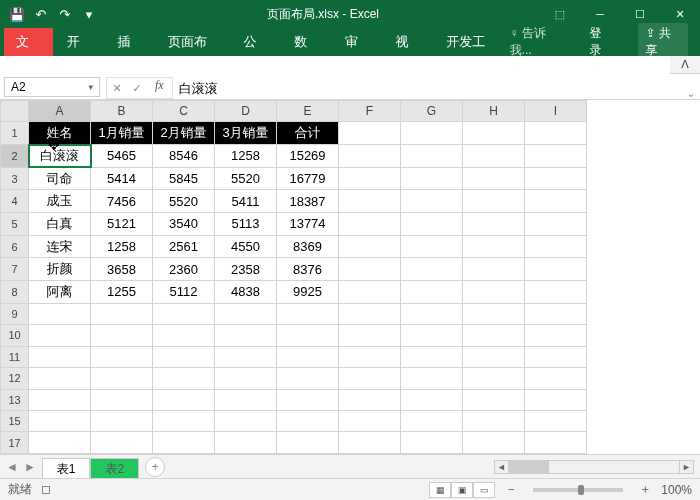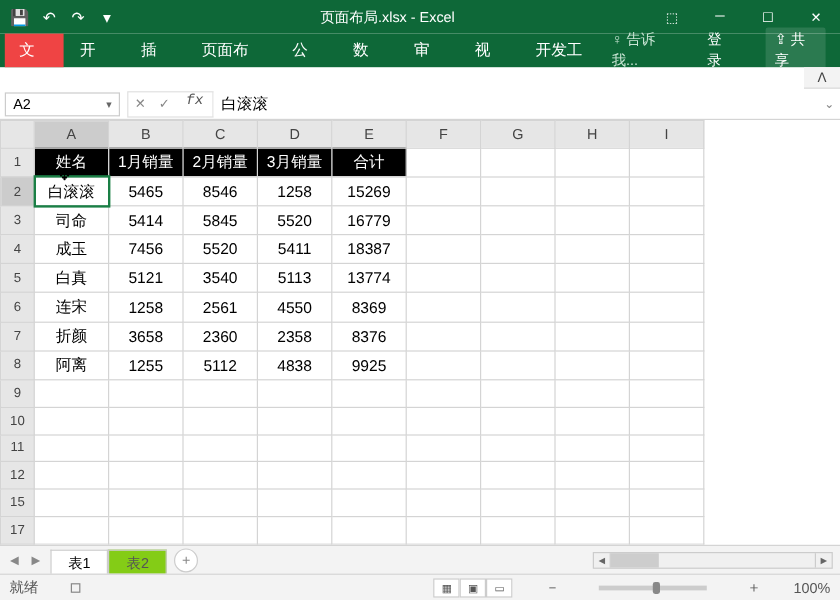--- a/index.html
+++ b/index.html
@@ -10,52 +10,52 @@
 .title{flex:1;text-align:center;font-size:12px;color:#fff}
 .winctrl{display:flex}
 .win-btn{width:40px;height:28px;display:flex;align-items:center;justify-content:center;font-size:11px}
 .ribbon{background:#0e6838;height:28px;display:flex;align-items:center;padding:0 4px;gap:2px}
 .rtab{color:#fff;padding:0 12px;height:28px;line-height:28px;font-size:13px}
 .rtab.file{background:#ef4444}
 .ribbon-right{margin-left:auto;display:flex;align-items:center;gap:26px;padding-right:8px;color:#fff}
 .tell{color:#c9e5d4;font-size:12px}
 .share{background:rgba(255,255,255,.12);padding:2px 8px;border-radius:2px}
 .collapse{width:30px;text-align:center;color:#444;background:#f3f3f3;border-bottom:1px solid #d4d4d4;font-size:11px;padding:2px 6px;align-self:flex-end}
-.fbar{display:flex;align-items:center;height:26px;border-bottom:1px solid #d4d4d4;background:#fff}
+.fbar{display:flex;align-items:flex-end;height:26px;border-bottom:1px solid #d4d4d4;background:#fff}
 .namebox{width:96px;border:1px solid #ccc;margin:2px 2px 2px 4px;height:20px;display:flex;align-items:center;padding:0 6px;font-size:12px;background:#fff}
 .namebox .dd{margin-left:auto;color:#666;font-size:9px}
 .fgroup{display:flex;gap:0;border:1px solid #e0e0e0;margin-left:4px}
 .fbtn{width:20px;height:20px;display:flex;align-items:center;justify-content:center;color:#888;font-size:11px}
-.fx{padding:0 8px;font-style:italic;color:#555;font-family:Liberation Mono, monospace}
+.fx{padding:0 8px;font-style:italic;color:#555;font-family:Liberation Serif, serif}
 .fin{flex:1;border:none;height:20px;padding:0 6px;font-size:13px;outline:none}
 .fexp{width:18px;color:#888;text-align:center;font-size:10px}
 .grid-wrap{flex:1;display:flex;overflow:hidden;position:relative}
 .grid{border-collapse:collapse;table-layout:fixed}
 .grid th,.grid td{border:1px solid #d4d4d4;height:18px;padding:0;text-align:center;font-size:12px;font-weight:normal;background:#fff}
 .grid .ch{background:#e6e6e6;color:#444;font-size:12px;height:18px}
 .grid .rh{background:#e6e6e6;color:#444;width:28px;font-size:11px}
 .grid .corner{background:#e6e6e6;width:28px}
 .grid td.hd{background:#000000;color:#fff;font-size:13px}
 .grid td.d{text-align:center;font-size:13px;color:#000}
 .grid td.n{text-align:center;font-size:13px;color:#000}
 .grid .sel-rh{background:#ccc}
 .grid .sel-ch{background:#ccc}
 .grid td.sel{outline:2px solid #1a7f45;outline-offset:-1px}
 .cursor-move{position:absolute;left:48px;top:37px;font-size:14px;color:#000;pointer-events:none}
 .sheettabs{height:24px;display:flex;align-items:center;border-top:1px solid #d4d4d4;background:#f3f3f3}
 .stnav{display:flex;padding:0 6px;gap:6px;color:#888}
 .stab{padding:2px 14px;border:1px solid #ccc;border-bottom:none;background:#fff;font-size:12px;margin-top:4px}
-.stab.inactive{background:#84cc16;color:#555}
+.stab.inactive{background:#22c55e;color:#555}
 .stadd{width:20px;height:20px;border:1px solid #ccc;border-radius:10px;display:flex;align-items:center;justify-content:center;margin-left:6px;color:#888;background:#fff}
 .hscroll{margin-left:auto;width:200px;height:14px;background:#f0f0f0;border:1px solid #ccc;position:relative;margin-right:6px}
 .hscroll .thumb{position:absolute;left:14px;top:0;width:40px;height:12px;background:#cdcdcd}
 .hscroll .arr{position:absolute;top:0;width:14px;height:12px;text-align:center;color:#666;font-size:9px;line-height:12px}
 .hscroll .l{left:0;border-right:1px solid #ccc}
 .hscroll .r{right:0;border-left:1px solid #ccc}
-.status{height:22px;background:#f3f3f3;border-top:1px solid #d4d4d4;display:flex;align-items:center;padding:0 8px;font-size:12px;color:#555;gap:27px}
+.status{height:22px;background:#f3f3f3;border-top:1px solid #d4d4d4;display:flex;align-items:center;padding:0 8px;font-size:12px;color:#555;gap:10px}
 .status .views{margin-left:auto;display:flex;gap:0}
 .vbtn{width:22px;height:16px;border:1px solid #ccc;display:flex;align-items:center;justify-content:center;font-size:9px;background:#fff}
 .zslider{width:90px;height:4px;background:#ccc;position:relative;margin:0 6px}
 .zslider .zt{position:absolute;left:50%;top:-3px;width:6px;height:10px;background:#888;border-radius:2px}
 .rec{width:8px;height:8px;border:1px solid #888}
 </style>
 </head>
 <body>
 
 <div class="titlebar">
@@ -252,20 +252,32 @@
           <td class=""></td>
           <td class=""></td>
           <td class=""></td>
           <td class=""></td>
           <td class=""></td>
           <td class=""></td>
           <td class=""></td>
           <td class=""></td>
         </tr>
         <tr>
+          <th class="rh">13</th>
+          <td class=""></td>
+          <td class=""></td>
+          <td class=""></td>
+          <td class=""></td>
+          <td class=""></td>
+          <td class=""></td>
+          <td class=""></td>
+          <td class=""></td>
+          <td class=""></td>
+        </tr>
+        <tr>
           <th class="rh">15</th>
           <td class=""></td>
           <td class=""></td>
           <td class=""></td>
           <td class=""></td>
           <td class=""></td>
           <td class=""></td>
           <td class=""></td>
           <td class=""></td>
           <td class=""></td>

